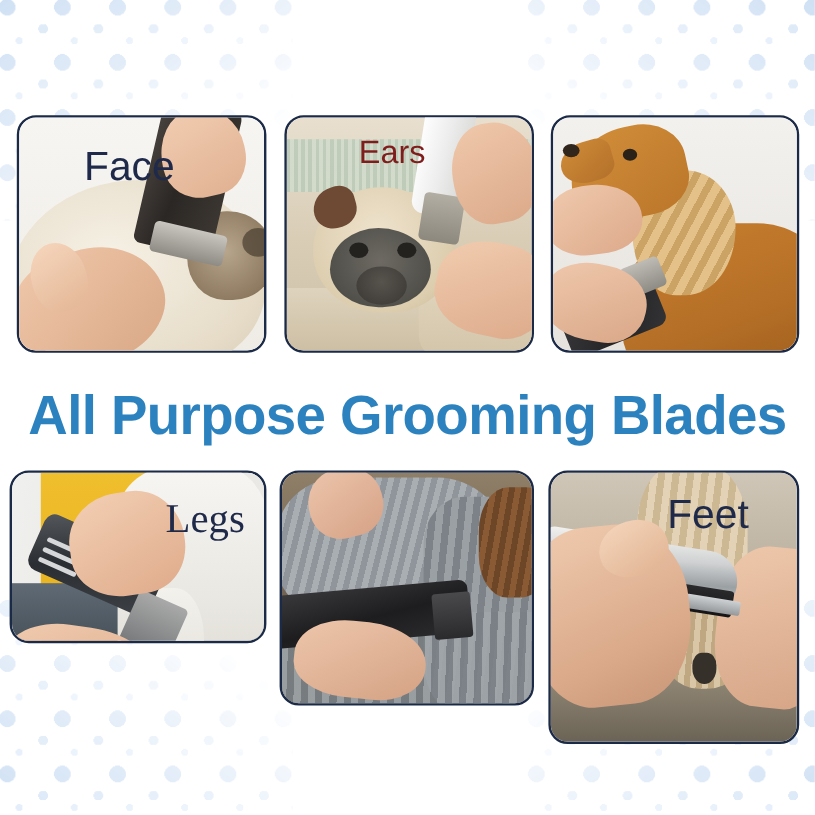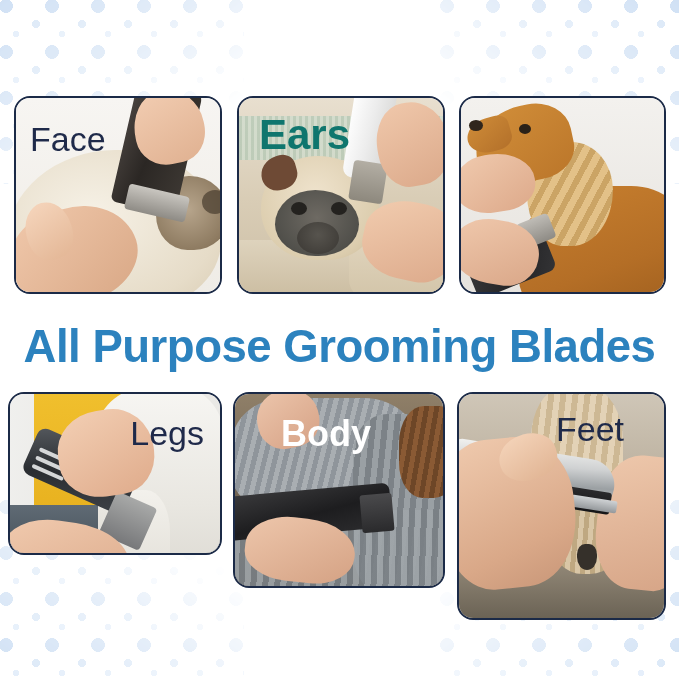--- a/index.html
+++ b/index.html
@@ -60,42 +60,43 @@
     position: absolute;
     inset: 0;
     overflow: hidden;
   }
   .panel .label {
     position: absolute;
     z-index: 9;
     white-space: nowrap;
     line-height: 1;
     letter-spacing: 0px;
+    margin-left: 40px;
   }
   .lbl-dark {
     color: #1f2a4a;
     font-weight: 400;
     font-size: 34px;
   }
   .lbl-light {
-    color: #0f766e;
-    font-weight: 700;
-    font-size: 42px;
+    color: #7f1d1d;
+    font-weight: 400;
+    font-size: 27px;
   }
   .lbl-white-bold {
     color: #ffffff;
     font-weight: 700;
     font-size: 36px;
   }
 
   
   #panel-face  { left: 14px;  top: 96px;  width: 208px; height: 198px; }
   #panel-ears  { left: 237px; top: 96px;  width: 208px; height: 198px; }
   #panel-neck  { left: 459px; top: 96px;  width: 207px; height: 198px; }
-  #panel-legs  { left: 8px;   top: 392px; width: 214px; height: 163px; }
+  #panel-legs  { left: 8px;   top: 392px; width: 214px; height: 144px; font-family: Liberation Serif, serif; }
   #panel-body  { left: 233px; top: 392px; width: 212px; height: 196px; }
   #panel-feet  { left: 457px; top: 392px; width: 209px; height: 228px; }
 
   
   #panel-face .label { left: 14px;  top: 24px; }
   #panel-ears .label { left: 20px;  top: 16px; }
   #panel-neck .label { right: 14px; top: 16px; }
   #panel-legs .label { right: 16px; top: 22px; }
   #panel-body .label { left: 46px;  top: 22px; }
   #panel-feet .label { right: 40px; top: 18px; }
@@ -406,21 +407,20 @@
       <div class="sh body-bg"></div>
       <div class="sh body-grey"></div>
       <div class="sh body-dog"></div>
       <div class="sh body-tan"></div>
       <div class="sh body-fur"></div>
       <div class="sh body-clip"></div>
       <div class="sh body-clip-b"></div>
       <div class="sh body-hand1"></div>
       <div class="sh body-hand2"></div>
     </div>
-    <div class="label lbl-white-bold">Body</div>
   </div>
 
   <div class="panel" id="panel-feet">
     <div class="scene">
       <div class="sh feet-bg"></div>
       <div class="sh feet-leg"></div>
       <div class="sh feet-paw"></div>
       <div class="sh feet-nail"></div>
       <div class="sh feet-hand2"></div>
       <div class="sh feet-clip"></div>

